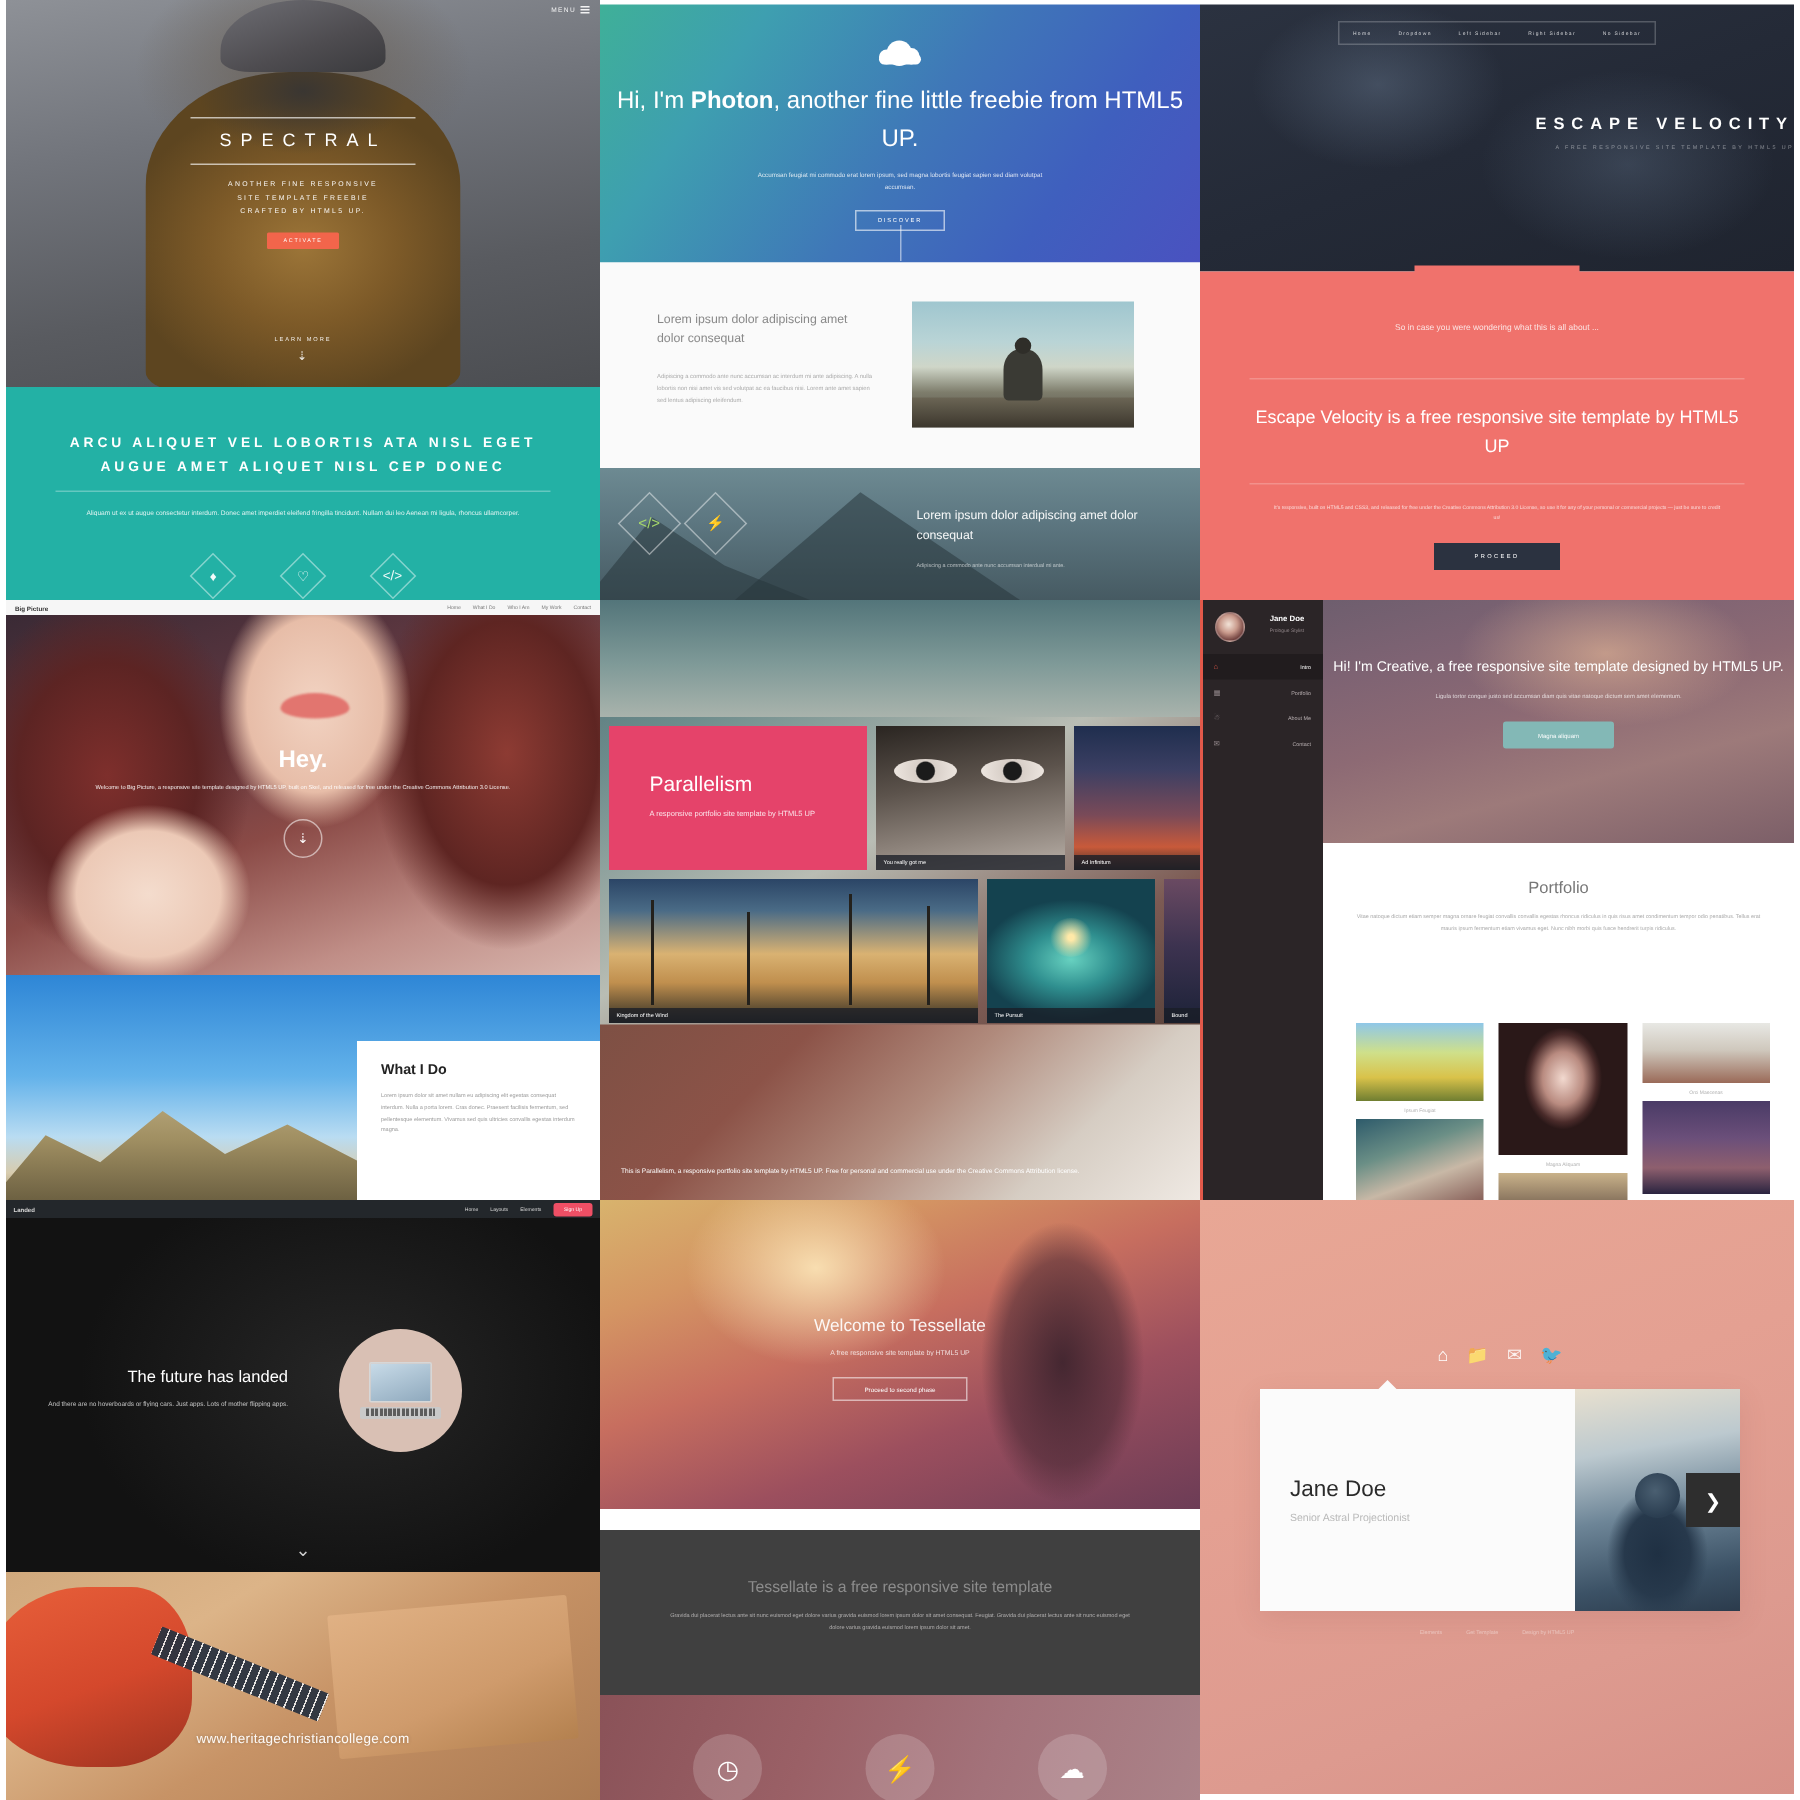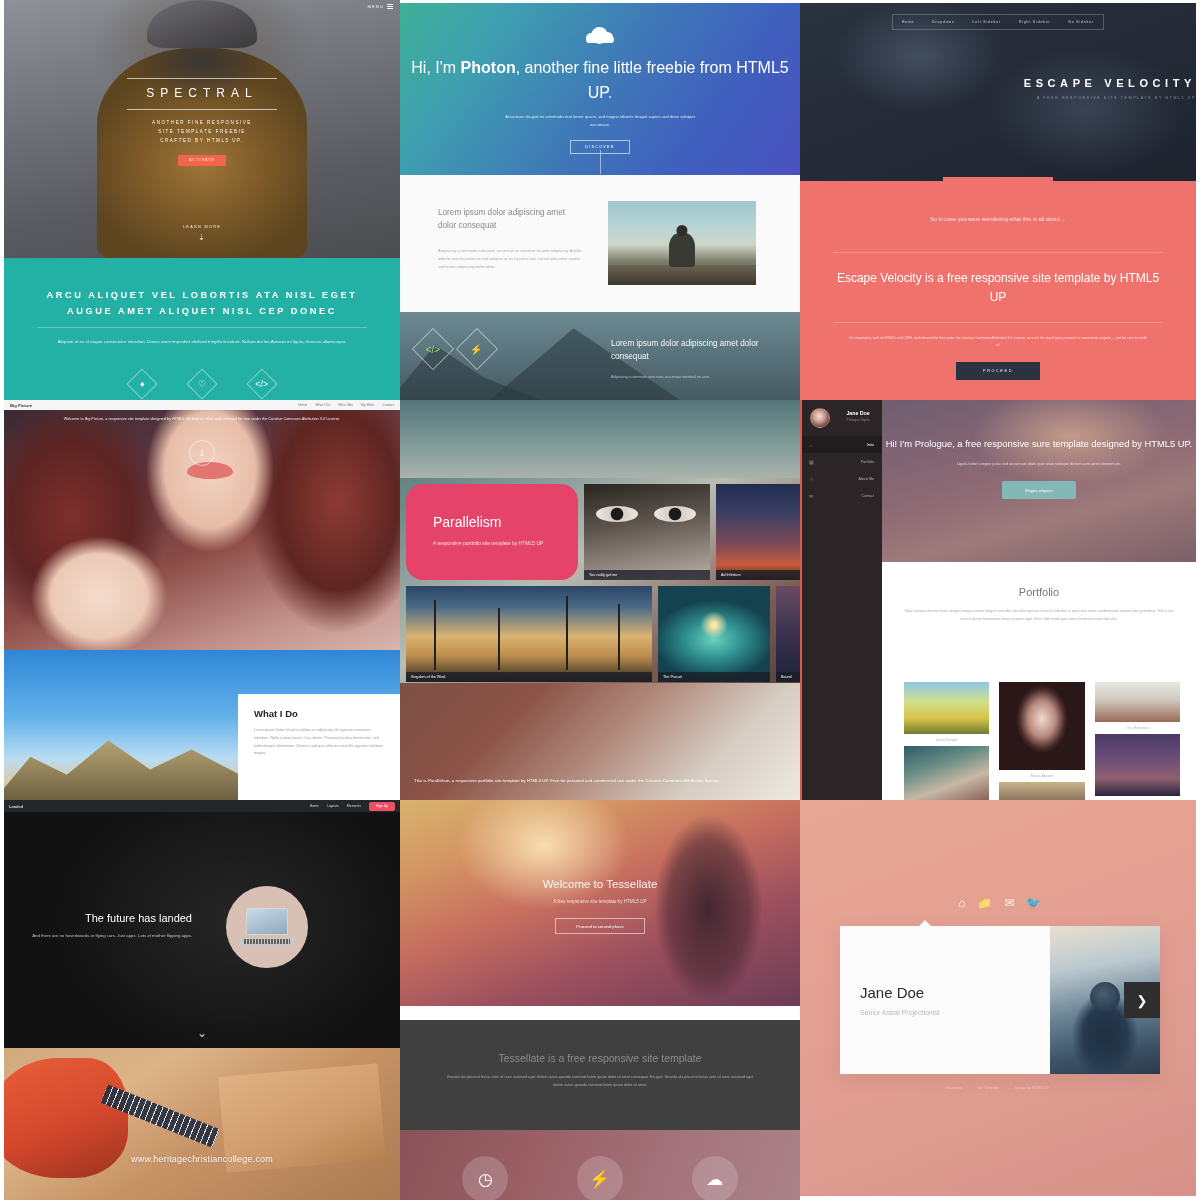--- a/index.html
+++ b/index.html
@@ -241,21 +241,21 @@
   }
   .pl-top { position: absolute; left:0; right:0; top:0; height: 78px;
     background: linear-gradient(180deg,#53757a 0%,#7f9a98 55%,#a9b3ac 100%); }
   .pl-row { position: absolute; display: flex; gap: 6px; }
   .pl-tile { position: relative; overflow: hidden; }
   .pl-cap {
     position: absolute; left: 0; right: 0; bottom: 0; padding: 3px 5px;
     background: rgba(25,30,38,.78); color: #fff; font-size: 3.7px;
   }
   .pl-hero-tile {
-    background: #e5436a; color: #fff; padding: 30px 0 0 27px; border-radius: 17px;
+    background: #e5436a; color: #fff; padding: 30px 0 0 27px;
   }
   .pl-hero-tile h2 { font-size: 14px; font-weight: 400; }
   .pl-hero-tile p { margin-top: 9px; font-size: 5px; line-height: 1.85; opacity: .85; width: 130px; }
   .pl-foot {
     position: absolute; left: 0; right: 0; bottom: 0; height: 117px;
     background: linear-gradient(135deg,#7e5044 0%,#8c5348 28%,#b08a7c 52%,#d6cdc3 76%,#efe9e3 100%);
   }
   .pl-foot-txt {
     position: absolute; left: 14px; right: 14px; bottom: 14px; color: #fff;
     font-size: 4.4px; line-height: 2; text-align: left;
@@ -547,20 +547,21 @@
           <span>Contact</span>
         </div>
       </div>
       <div class="bp-hero">
         <div class="bp-hair"></div>
         <div class="bp-hair2"></div>
         <div class="bp-face">
             <div class="bp-lips"></div>
           </div>
         <div class="bp-hand"></div>
+        <div class="bp-hey">Hey.</div>
         <div class="bp-cap">Welcome to Big Picture, a responsive site template designed by HTML5 UP, built on Skel, and released for free under the Creative Commons Attribution 3.0 License.</div>
         <div class="bp-circ">⇣</div>
       </div>
       <div class="bp-lower">
         <div class="bp-mtn"></div>
         <div class="bp-card">
           <h3>What I Do</h3>
           <p>Lorem ipsum dolor sit amet nullam eu adipiscing elit egestas consequat interdum. Nulla a porta lorem. Cras donec. Praesent facilisis fermentum, sed pellentesque elementum. Vivamus sed quis ultricies convallis egestas interdum magna.</p>
         </div>
       </div>
@@ -630,21 +631,21 @@
             <span>About Me</span>
           </div>
           <div class="pr-navitem">
             <span class="ic">✉</span>
             <span>Contact</span>
           </div>
         </div>
       </div>
       <div class="pr-main">
         <div class="pr-hero">
-          <h2>Hi! I'm Prologue, a free responsive sure template designed by HTML5 UP.</h2>
+          <h2>Hi! I'm Creative, a free responsive site template designed by HTML5 UP.</h2>
           <p>Ligula tortor congue justo sed accumsan diam quis vitae natoque dictum sem amet elementum.</p>
           <div class="pr-btn">Magna aliquam</div>
         </div>
         <div class="pr-port">
           <h3>Portfolio</h3>
           <p>Vitae natoque dictum etiam semper magna ornare feugiat convallis convallis egestas rhoncus ridiculus in quis risus amet condimentum tempor odio penatibus. Tellus erat mauris ipsum fermentum etiam vivamus eget. Nunc nibh morbi quis fusce hendrerit turpis ridiculus.</p>
           <div class="pr-gal">
             <div class="pr-col">
               <div class="pr-thumb" style="height:52px;background:linear-gradient(180deg,#8fc7e8 0%,#cfe08a 38%,#d9c24a 70%,#6f7e31 100%)"></div>
               <div class="pr-tcap">Ipsum Feugiat</div>

